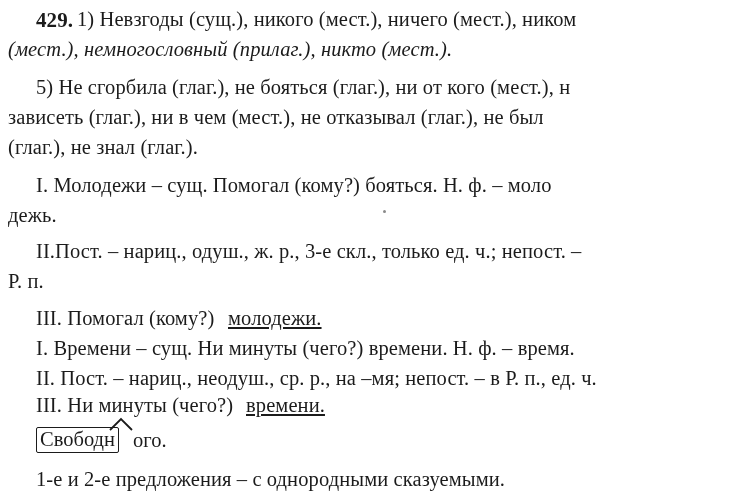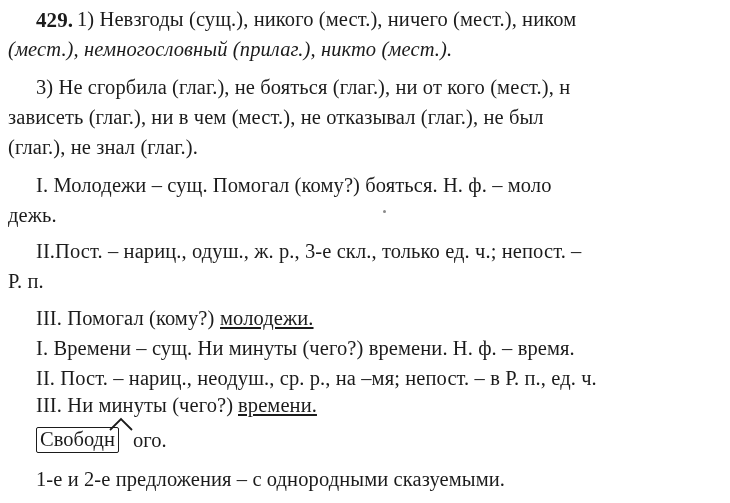--- a/index.html
+++ b/index.html
@@ -27,20 +27,21 @@
     font-size: 20.5px;
     letter-spacing: 0.1px;
   }
   .ex-num {
     font-weight: bold;
     font-size: 21px;
   }
   .ul {
     text-decoration: underline;
     text-underline-offset: 2px;
+    margin-left: 8px;
   }
   
   .boxed-word {
     position: absolute;
     left: 36px;
     top: 427px;
     border: 1.6px solid #1b1b1b;
     border-radius: 2px;
     padding: 1px 3px 2px 3px;
     font-size: 20.5px;
@@ -67,21 +68,21 @@
 </style>
 </head>
 <body>
 
 <div class="page">
 
   <span class="line ex-num" style="left:36px; top:8px;">429.</span>
 
   <span class="line" style="left:77px; top:8px;text-align:right;">1) Невзгоды (сущ.), никого (мест.), ничего (мест.), ником</span>
   <span class="line" style="left:8px; top:38px;font-style:italic;">(мест.), немногословный (прилаг.), никто (мест.).</span>
-  <span class="line" style="left:36px; top:76px;">3) Не сгорбила (глаг.), не бояться (глаг.), ни от кого (мест.), н</span>
+  <span class="line" style="left:36px; top:76px;">5) Не сгорбила (глаг.), не бояться (глаг.), ни от кого (мест.), н</span>
   <span class="line" style="left:8px; top:106px;">зависеть (глаг.), ни в чем (мест.), не отказывал (глаг.), не был</span>
   <span class="line" style="left:8px; top:136px;">(глаг.), не знал (глаг.).</span>
   <span class="line" style="left:36px; top:174px;">I. Молодежи – сущ. Помогал (кому?) бояться. Н. ф. – моло</span>
   <span class="line" style="left:8px; top:204px;">дежь.</span>
   <span class="line" style="left:36px; top:240px;">II.Пост. – нариц., одуш., ж. р., 3-е скл., только ед. ч.; непост. –</span>
   <span class="line" style="left:8px; top:270px;">Р. п.</span>
 
   <span class="line" style="left:36px; top:307px;">III. Помогал (кому?) </span>
   <span class="line ul" style="left:220px; top:307px;">молодежи.</span>
 

